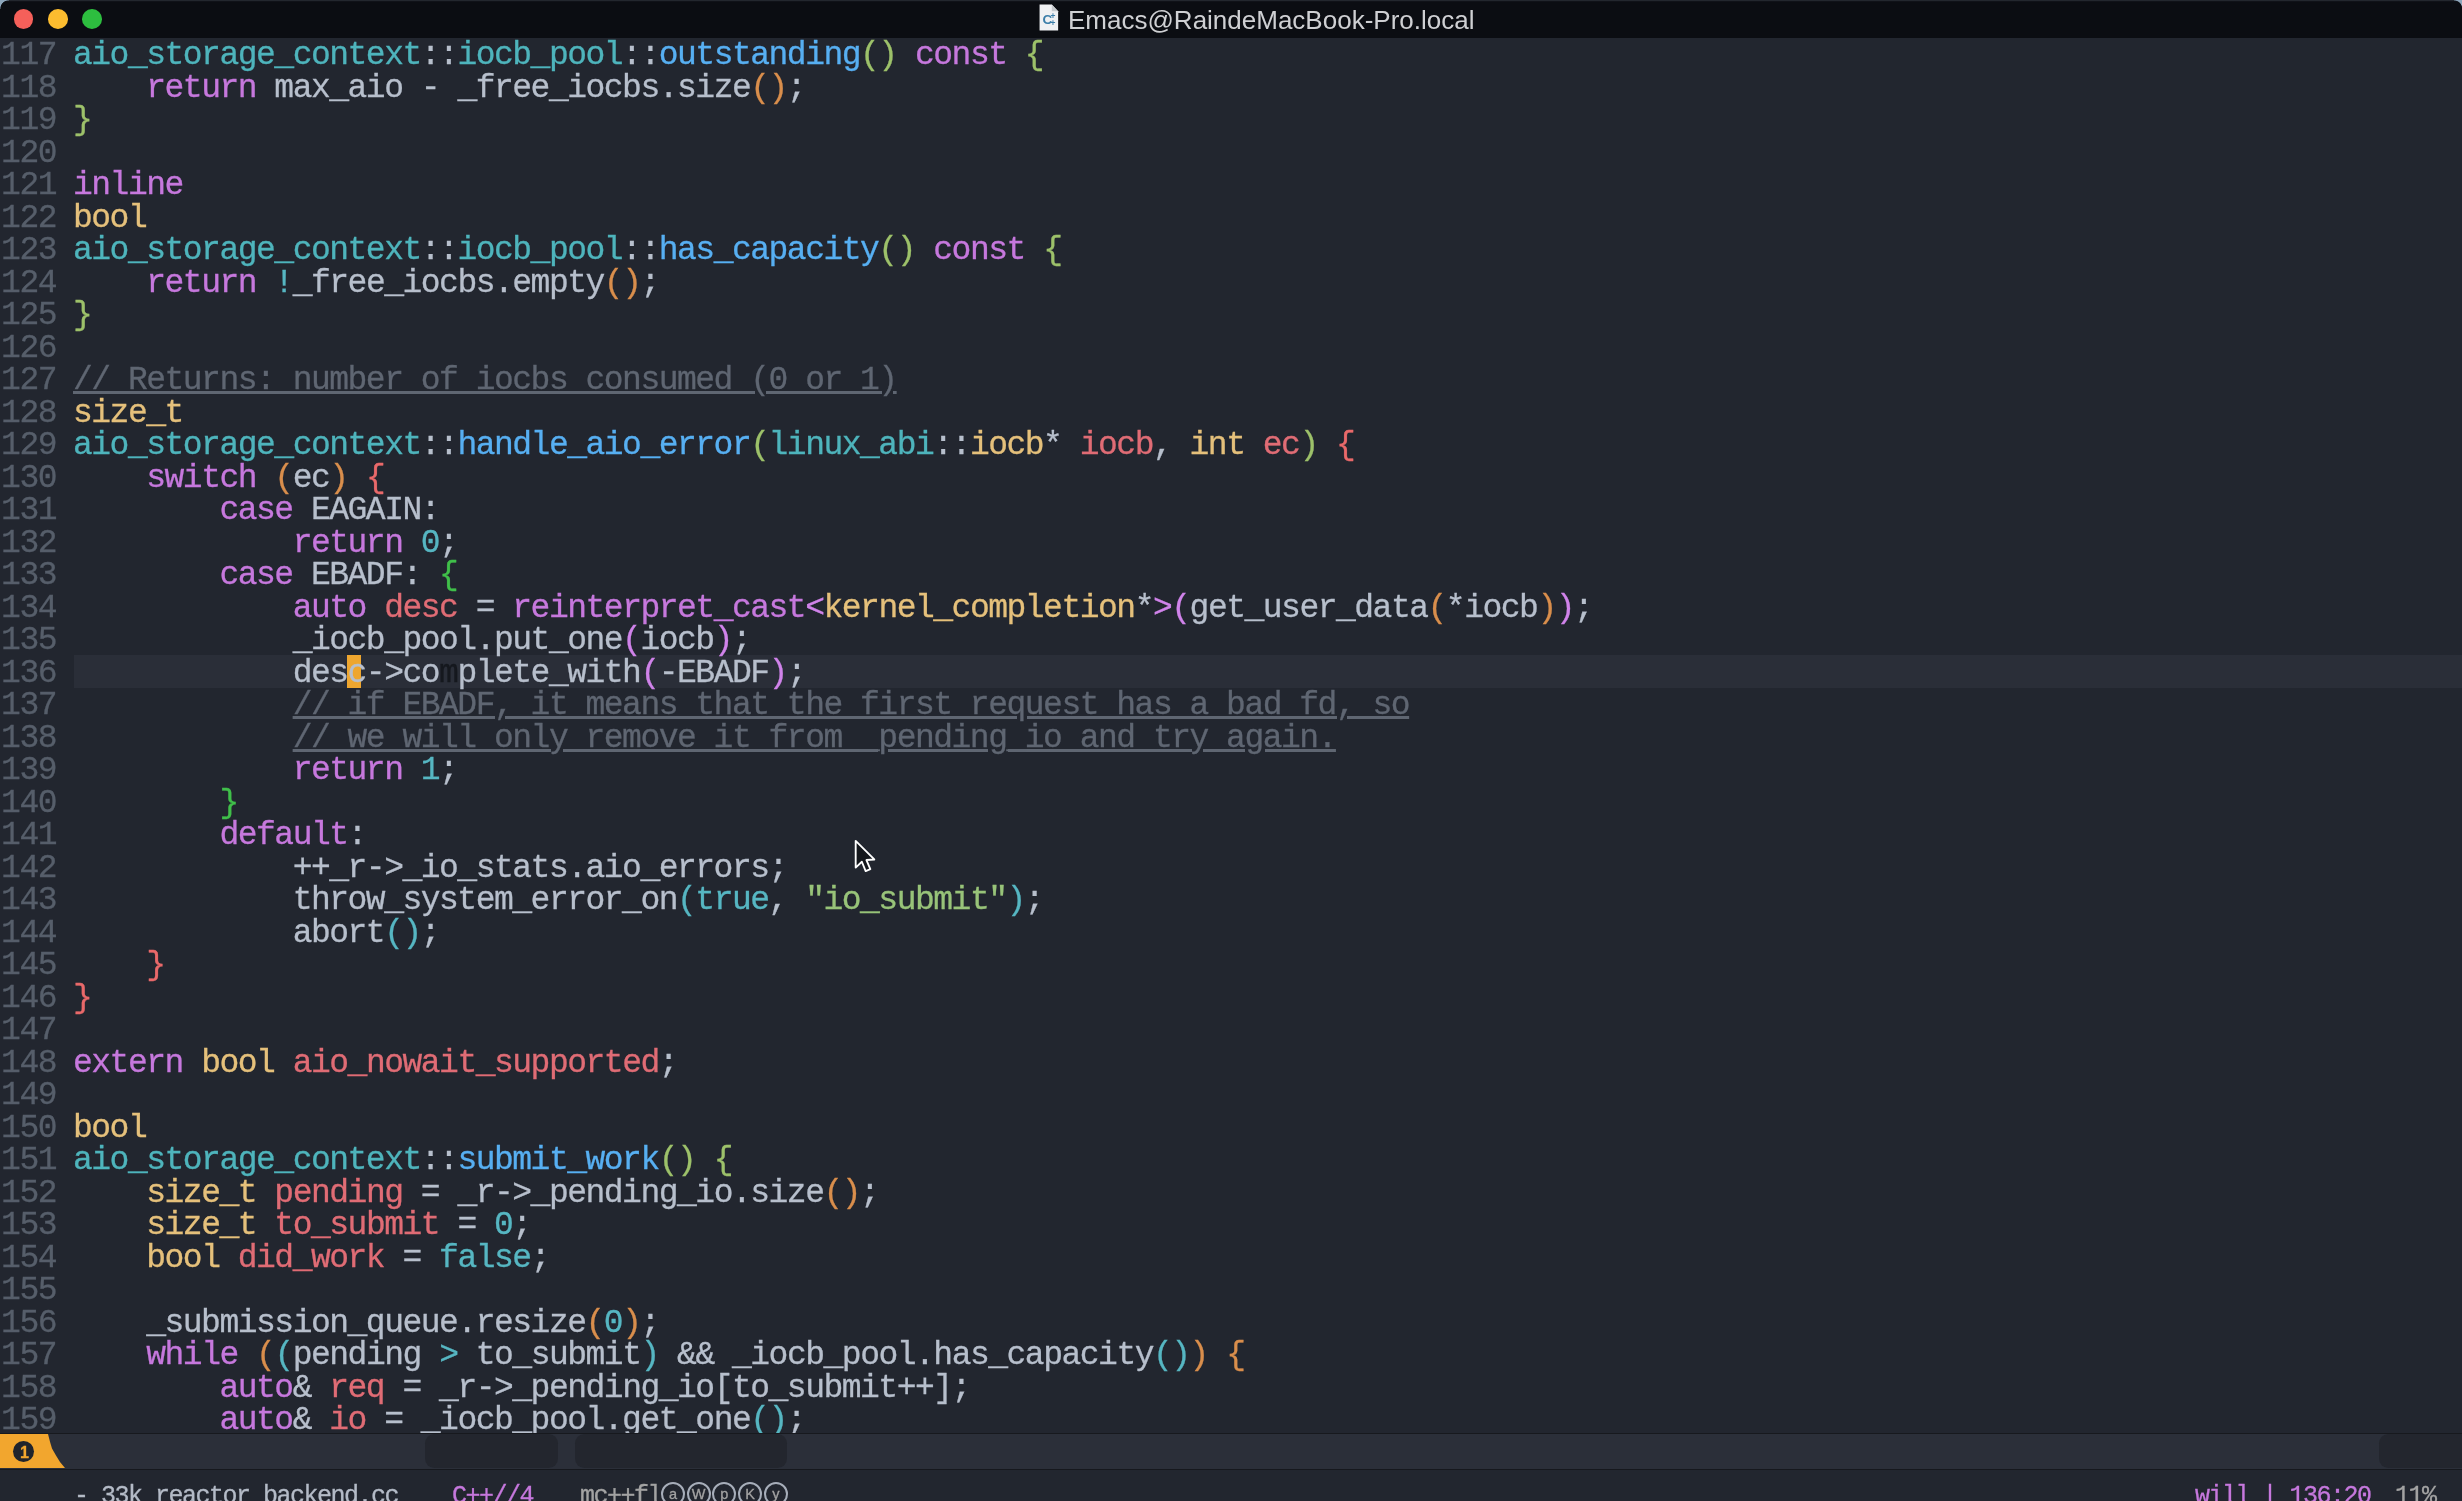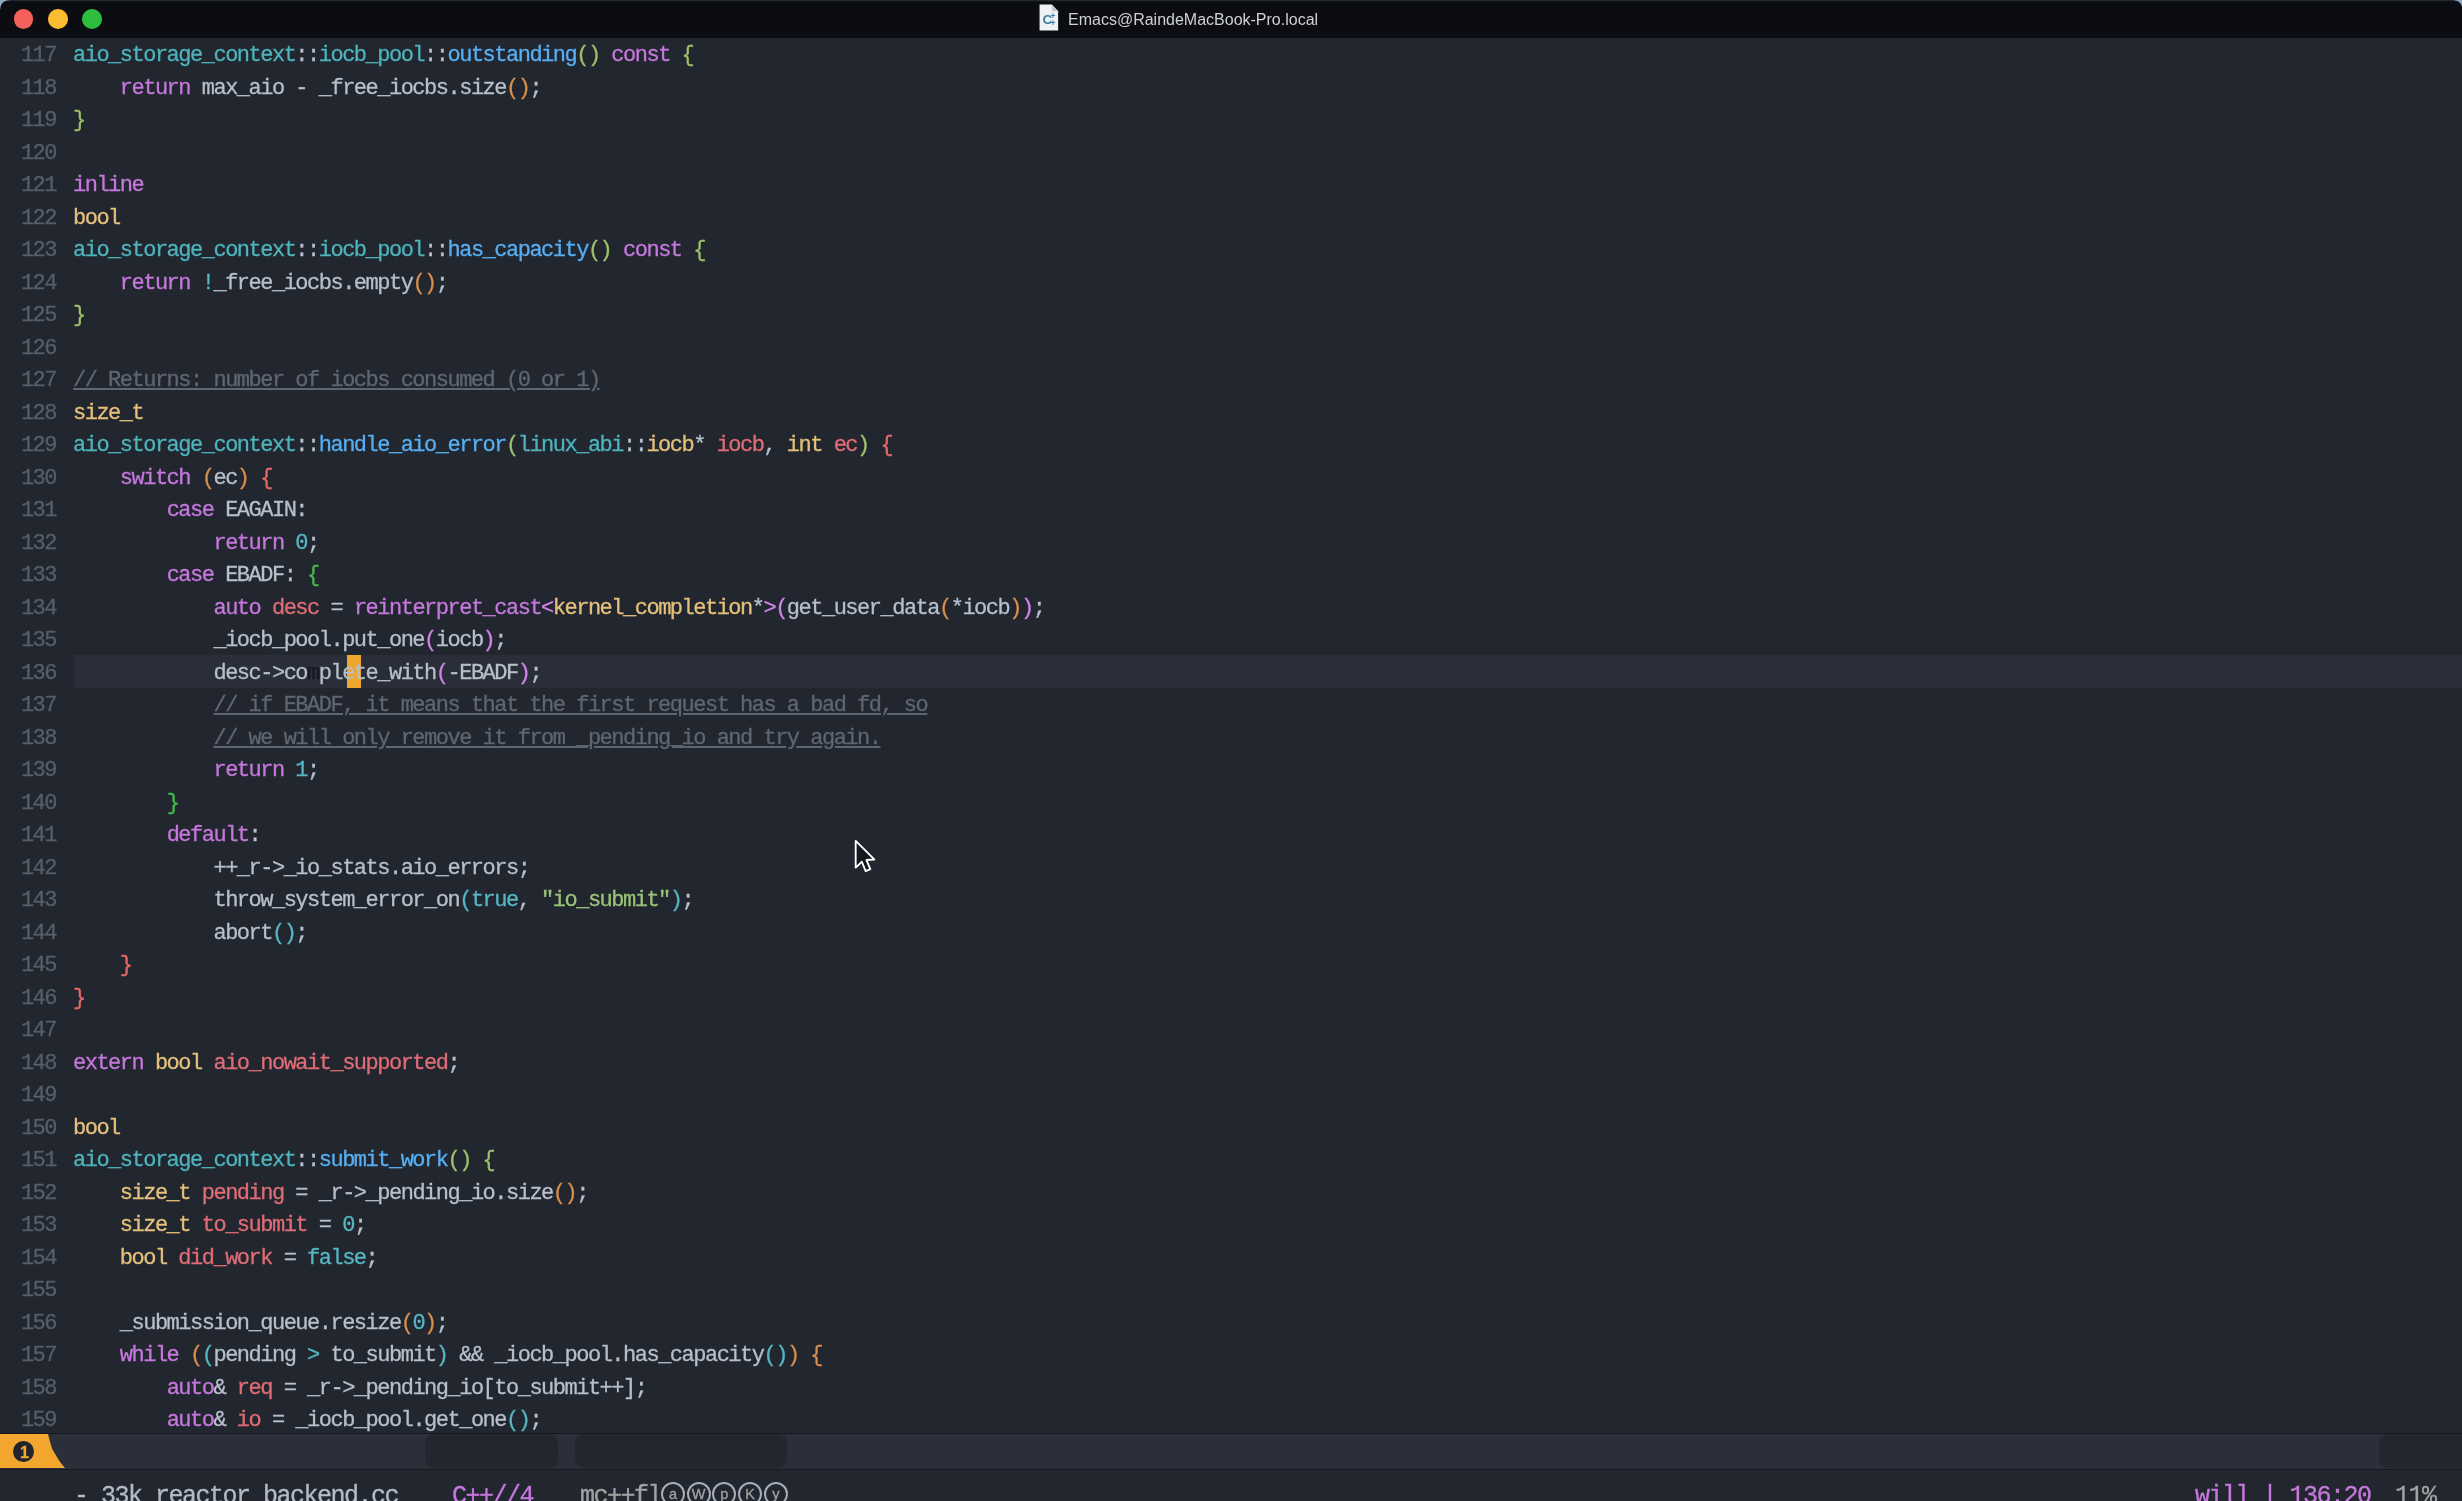--- a/index.html
+++ b/index.html
@@ -1,23 +1,23 @@
 <!DOCTYPE html>
 <html style="font-size:13.7px"><head><meta charset="utf-8"><style>
   * { margin:0; padding:0; box-sizing:border-box; }
   html,body { width:2462px; height:1501px; overflow:hidden; }
   body { background:#22262f; position:relative; }
   #title { position:absolute; left:0; top:0; width:2462px; height:38px; background:#0b0d12;
     box-shadow: inset 0 1.3px 0 #23272e; }
   .corner { position:absolute; top:0; width:8.5px; height:8.5px; z-index:5; }
   .tl { position:absolute; top:9.4px; width:19.7px; height:19.7px; border-radius:50%; }
   #title .txt { position:absolute; left:1068px; top:0; height:38px; line-height:40px;
-    font-family:"Liberation Sans",sans-serif; font-size:16px; color:#cfd0d3; }
+    font-family:"Liberation Sans",sans-serif; font-size:26px; color:#cfd0d3; }
   #code { position:absolute; left:0; top:40px; width:2462px;
-    font-family:"Liberation Mono",monospace; font-size:22px; letter-spacing:-1.5px;
+    font-family:"Liberation Mono",monospace; font-size:33px; letter-spacing:-1.5px;
     line-height:32.5px; white-space:pre; color:#b7bfcc; -webkit-text-stroke:0.3px; }
   #band { position:absolute; left:74px; top:655px; width:2389px; height:32.5px; background:#2a2e38; }
   #cursor { position:absolute; left:347px; top:655px; width:13.7px; height:32.5px; background:#eea62f; }
   #code u { display:inline-block; width:56px; margin-right:17px; text-align:right;
     color:#565e6a; text-decoration:none; letter-spacing:-1.5px; }
   #code i { font-style:normal; }
   .t{color:#4eb4bc}.b{color:#57aff2}.m{color:#c678dd}.y{color:#e5c07b}.r{color:#e06c75}
   .g{color:#98c379}.l{color:#9dc16a}.G{color:#40bf4a}.o{color:#d98e4c}.c{color:#56b6c2}
   .v{color:#d083ea}.R{color:#e9696a}
   .k{color:#5f6672; font-style:italic;text-decoration:underline;}

